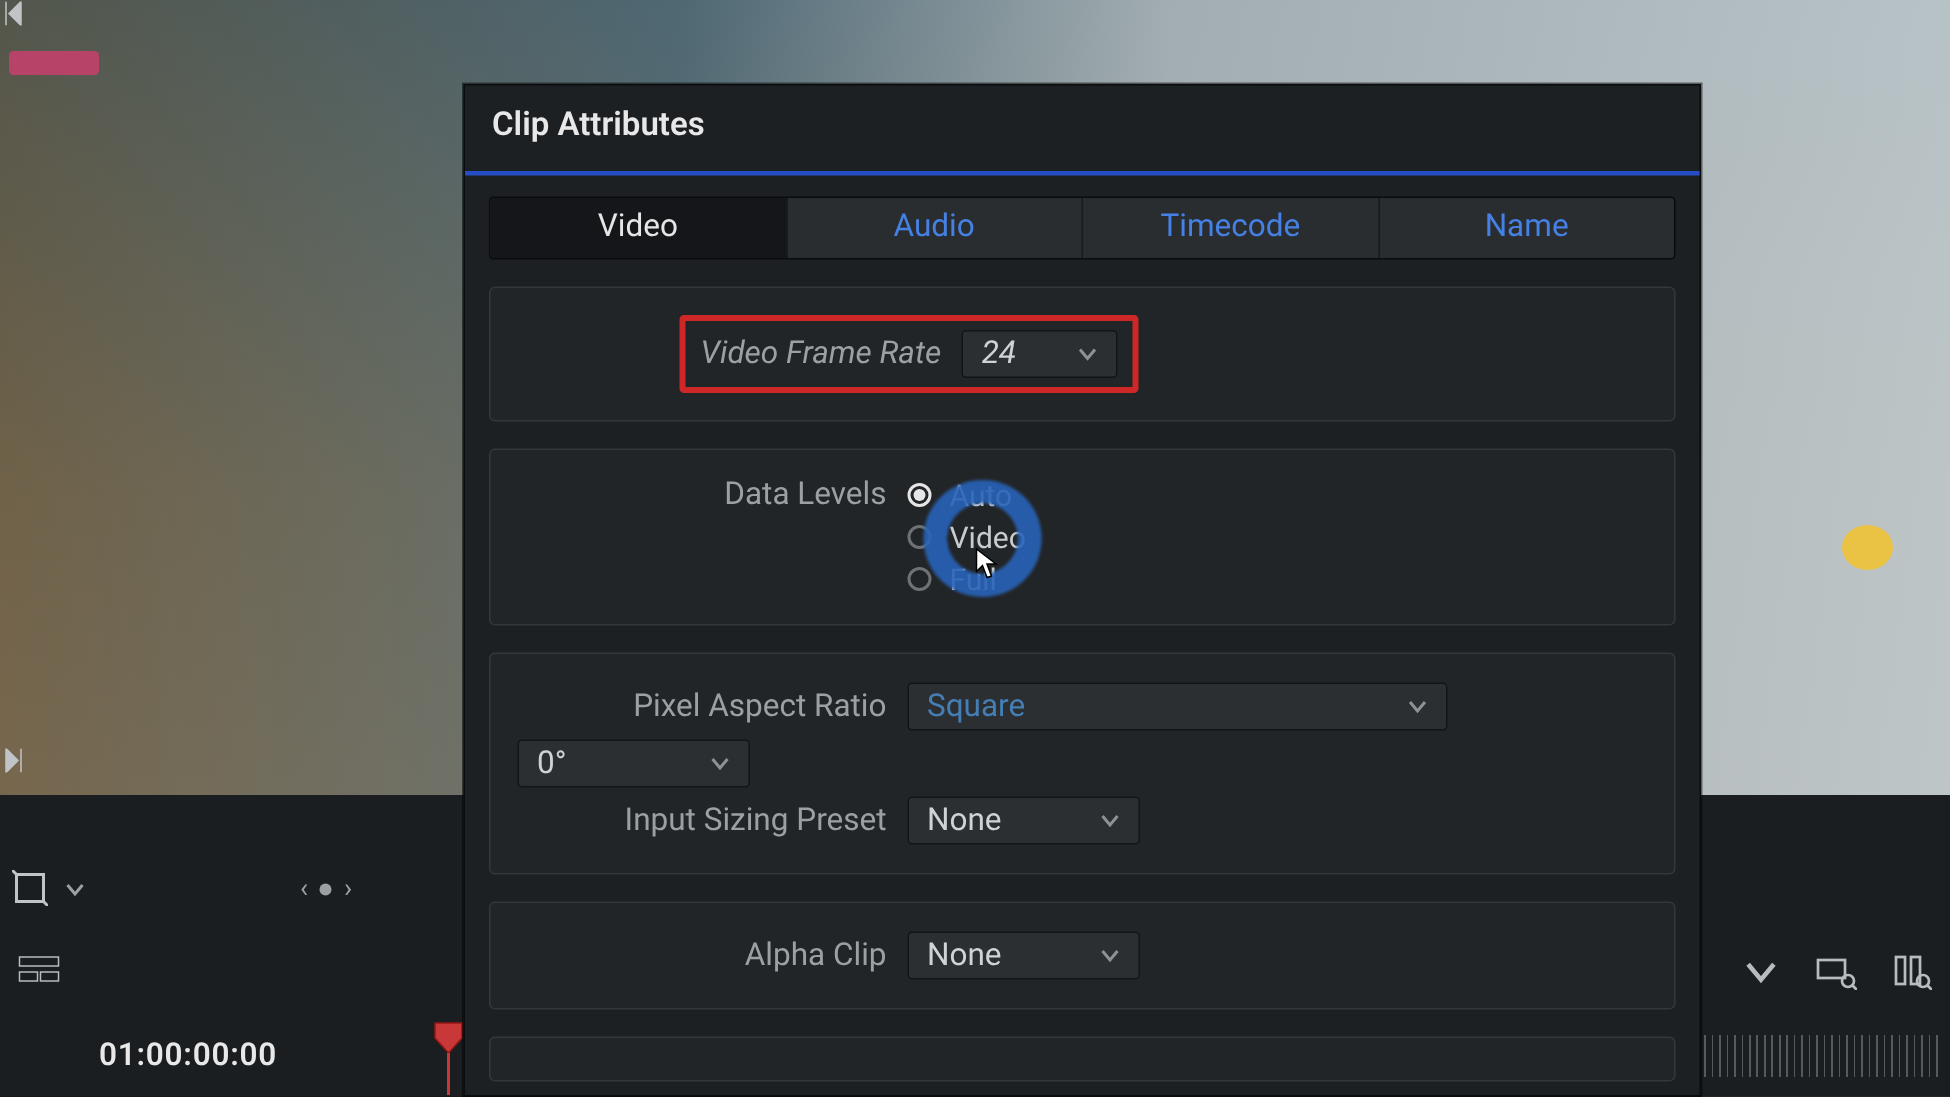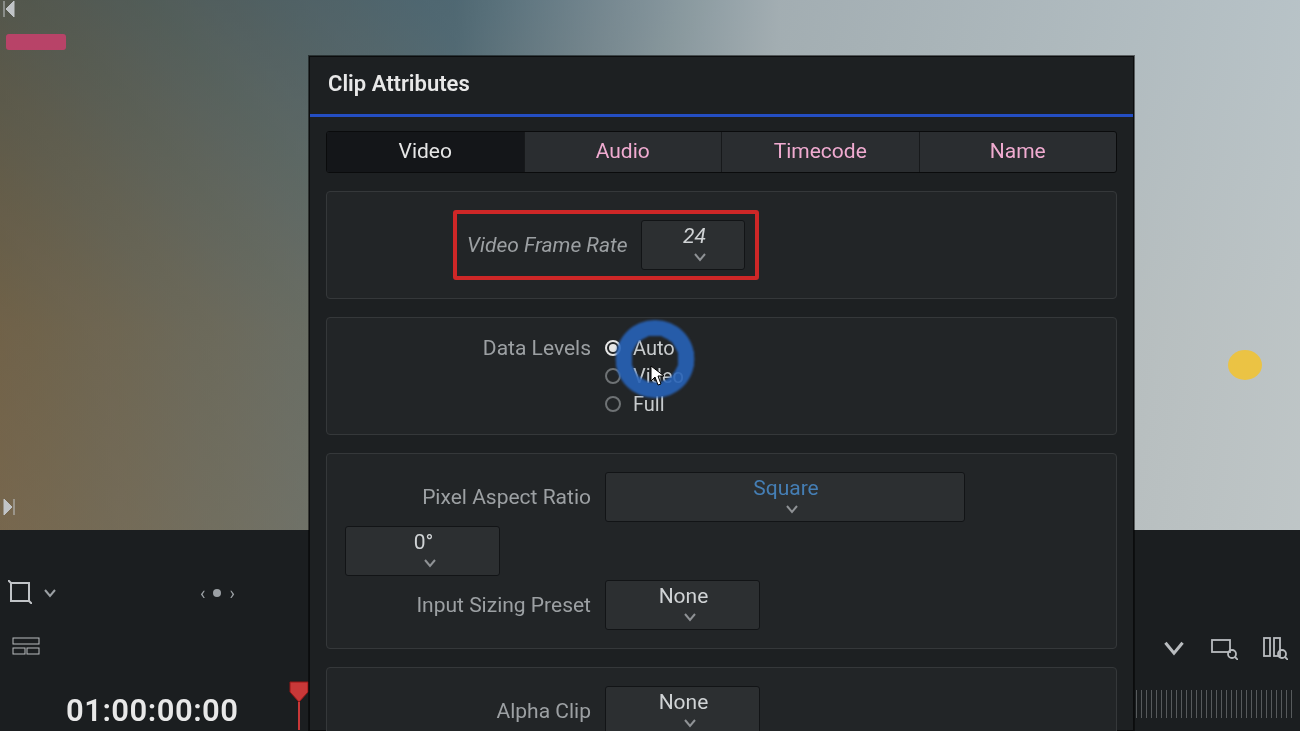--- a/index.html
+++ b/index.html
@@ -29,37 +29,37 @@
   }
   .dlg-title {
     padding:14px 18px 18px 18px; color:#e8e8e8; font-size:22px; font-weight:600;
     border-bottom:3px solid #1d4ed8;
   }
   .dlg-body { padding:14px 16px 0 16px; }
   .tabs {
     display:flex; width:100%; border:1px solid #0a0b0c; background:#2a2d31; border-radius:3px; overflow:hidden;
   }
   .tab {
-    flex:1; text-align:center; padding:7px 0 9px 0; color:#f9a8d4; font-size:21px; cursor:pointer;
+    flex:1; text-align:center; padding:7px 0 9px 0; color:#3b82f6; font-size:21px; cursor:pointer;
     border-right:1px solid #17191b;
   }
   .tab:last-child { border-right:none; }
   .tab.active { background:#14161a; color:#e6e6e6; }
 
   .panel {
     margin-top:18px; border:1px solid #34383b; border-radius:4px; background:#222528;
     padding:14px 18px;
   }
   .row { display:flex; align-items:center; min-height:34px; margin:4px 0; }
   .lbl { width:260px; text-align:right; color:#9ba0a4; font-size:21px; padding-right:14px; }
 
   .select {
     display:flex; align-items:center; justify-content:space-between;
     background:#2b2f32; border:1px solid #121416; color:#cfd3d6;
-    padding:3px 10px 3px 12px; font-size:21px; border-radius:3px; cursor:pointer;flex-direction:column;
+    padding:3px 10px 3px 12px; font-size:21px; border-radius:3px; cursor:pointer;
   }
   .chev {
     width:18px; height:18px; margin-left:12px; display:inline-flex; align-items:center; justify-content:center;
   }
   .chev svg { width:14px; height:14px; stroke:#8e9296; fill:none; stroke-width:2; }
 
   .select-w100 { width:104px; }
   .select-w165 { width:155px; }
   .select-w360 { width:360px; }
 
@@ -105,21 +105,21 @@
   .mini-chev { font-size:16px; color:#9aa0a5; }
   .pager {
     position:absolute; left:200px; top:582px; display:flex; align-items:center; gap:8px; color:#9aa0a5; font-size:18px;
   }
   .pager .dot { width:8px; height:8px; border-radius:50%; background:#9aa0a5; }
   .btmicon {
     position:absolute; left:12px; top:636px; width:28px; height:20px;
   }
   .btmicon svg { width:28px; height:20px; stroke:#b8bcc0; fill:none; }
   .timecode {
-    position:absolute; left:66px; top:692px; color:#e8e8e8; font-size:31px; font-weight:600; letter-spacing:.5px;
+    position:absolute; left:66px; top:692px; color:#e8e8e8; font-size:21px; font-weight:600; letter-spacing:.5px;
   }
   .playhead {
     position:absolute; left:288px; top:680px; width:22px; height:50px;
   }
   .playhead svg { width:22px; height:50px; }
   .scrubber {
     position:absolute; left:4px; top:547px; width:1296px; height:4px; background:#0f1113;
   }
   .scrub-in { position:absolute; left:4px; top:543px; width:4px; height:12px; background:#e6e6e6; }
 

